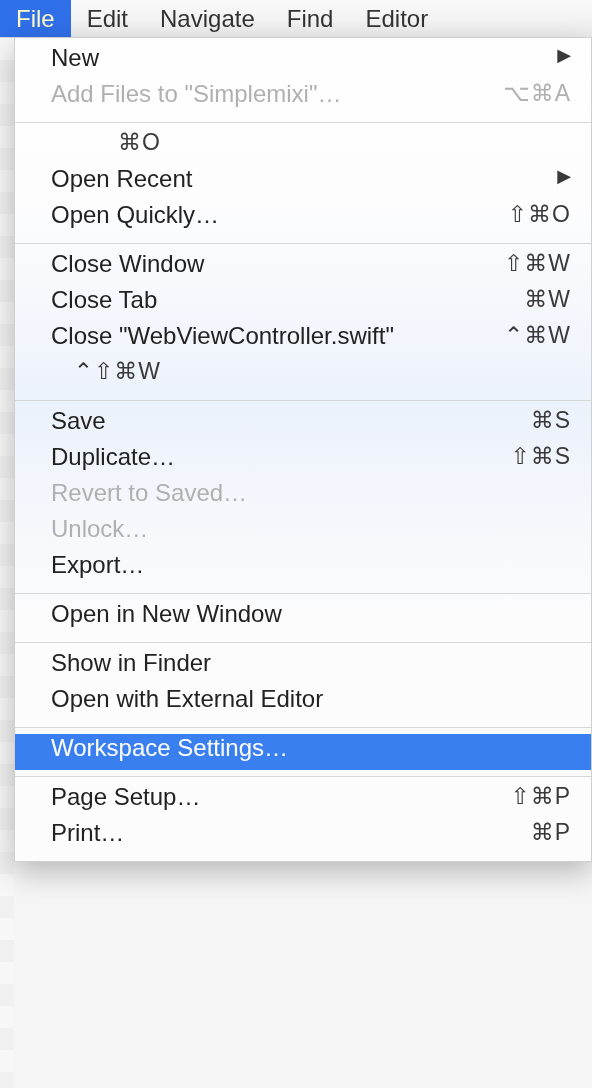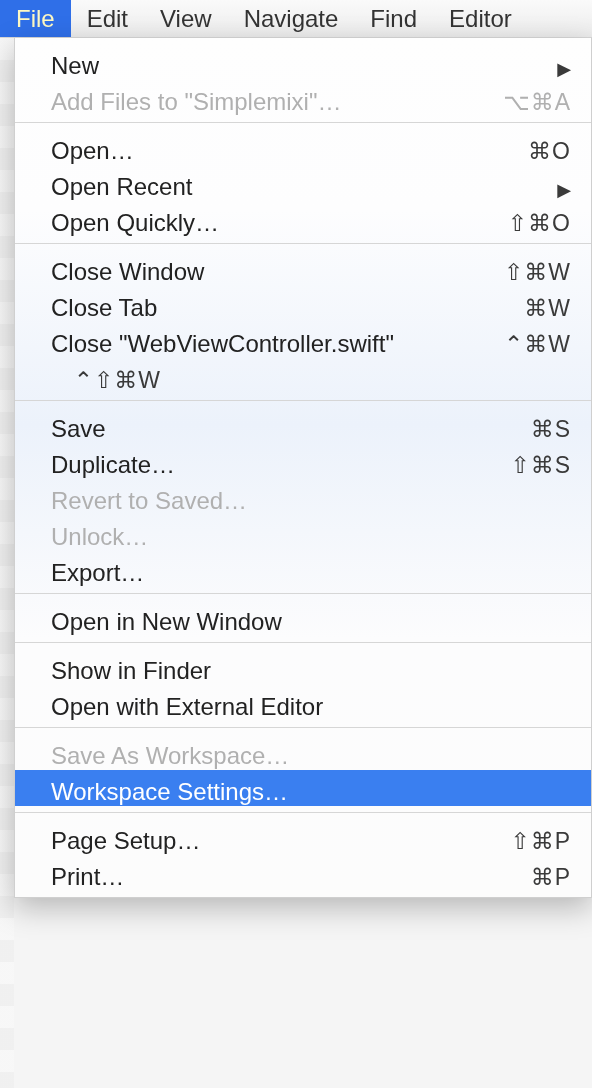--- a/index.html
+++ b/index.html
@@ -45,21 +45,21 @@
       top: 38px;
       width: 578px;
       background: linear-gradient(180deg, #fefefe 0%, #fdfdfe 20%, #ecf2fb 45%, #fcfcfd 70%, #fcfcfc 100%);
       border: 1px solid #cfcfcf;
       border-top: none;
       box-shadow: 0 10px 28px rgba(0,0,0,0.25);
       padding: 6px 0;
     }
     .menu-item {
       display: flex;
-      align-items: flex-end;
+      align-items: flex-start;
       height: 36px;
       padding: 0 20px 0 36px;
       color: #222;
       white-space: nowrap;
       gap: 39px;
     }
     .menu-item.disabled {
       color: #b0b0b0;
     }
     .menu-item.highlighted {
@@ -89,21 +89,20 @@
       background: #d6d6d6;
       margin: 6px 0;
     }
   </style>
 </head>
 <body>
 
 <div class="menubar">
   <div class="menubar-item active">File</div>
   <div class="menubar-item">Edit</div>
-  <div class="menubar-item">View</div>
   <div class="menubar-item">Navigate</div>
   <div class="menubar-item">Find</div>
   <div class="menubar-item">Editor</div>
 </div>
 
 <div class="left-gutter"></div>
 
 <div class="menu-panel">
 
   <div class="menu-item">
@@ -111,21 +110,20 @@
     <span class="submenu-arrow">▶</span>
   </div>
   <div class="menu-item disabled">
     <span class="menu-label">Add Files to "Simplemixi"…</span>
     <span class="menu-shortcut">⌥⌘A</span>
   </div>
 
   <div class="separator"></div>
 
   <div class="menu-item">
-    <span class="menu-label">Open…</span>
     <span class="menu-shortcut">⌘O</span>
   </div>
   <div class="menu-item">
     <span class="menu-label">Open Recent</span>
     <span class="submenu-arrow">▶</span>
   </div>
   <div class="menu-item">
     <span class="menu-label">Open Quickly…</span>
     <span class="menu-shortcut">⇧⌘O</span>
   </div>
@@ -178,23 +176,20 @@
 
   <div class="menu-item">
     <span class="menu-label">Show in Finder</span>
   </div>
   <div class="menu-item">
     <span class="menu-label">Open with External Editor</span>
   </div>
 
   <div class="separator"></div>
 
-  <div class="menu-item disabled">
-    <span class="menu-label">Save As Workspace…</span>
-  </div>
   <div class="menu-item highlighted">
     <span class="menu-label">Workspace Settings…</span>
   </div>
 
   <div class="separator"></div>
 
   <div class="menu-item">
     <span class="menu-label">Page Setup…</span>
     <span class="menu-shortcut">⇧⌘P</span>
   </div>

